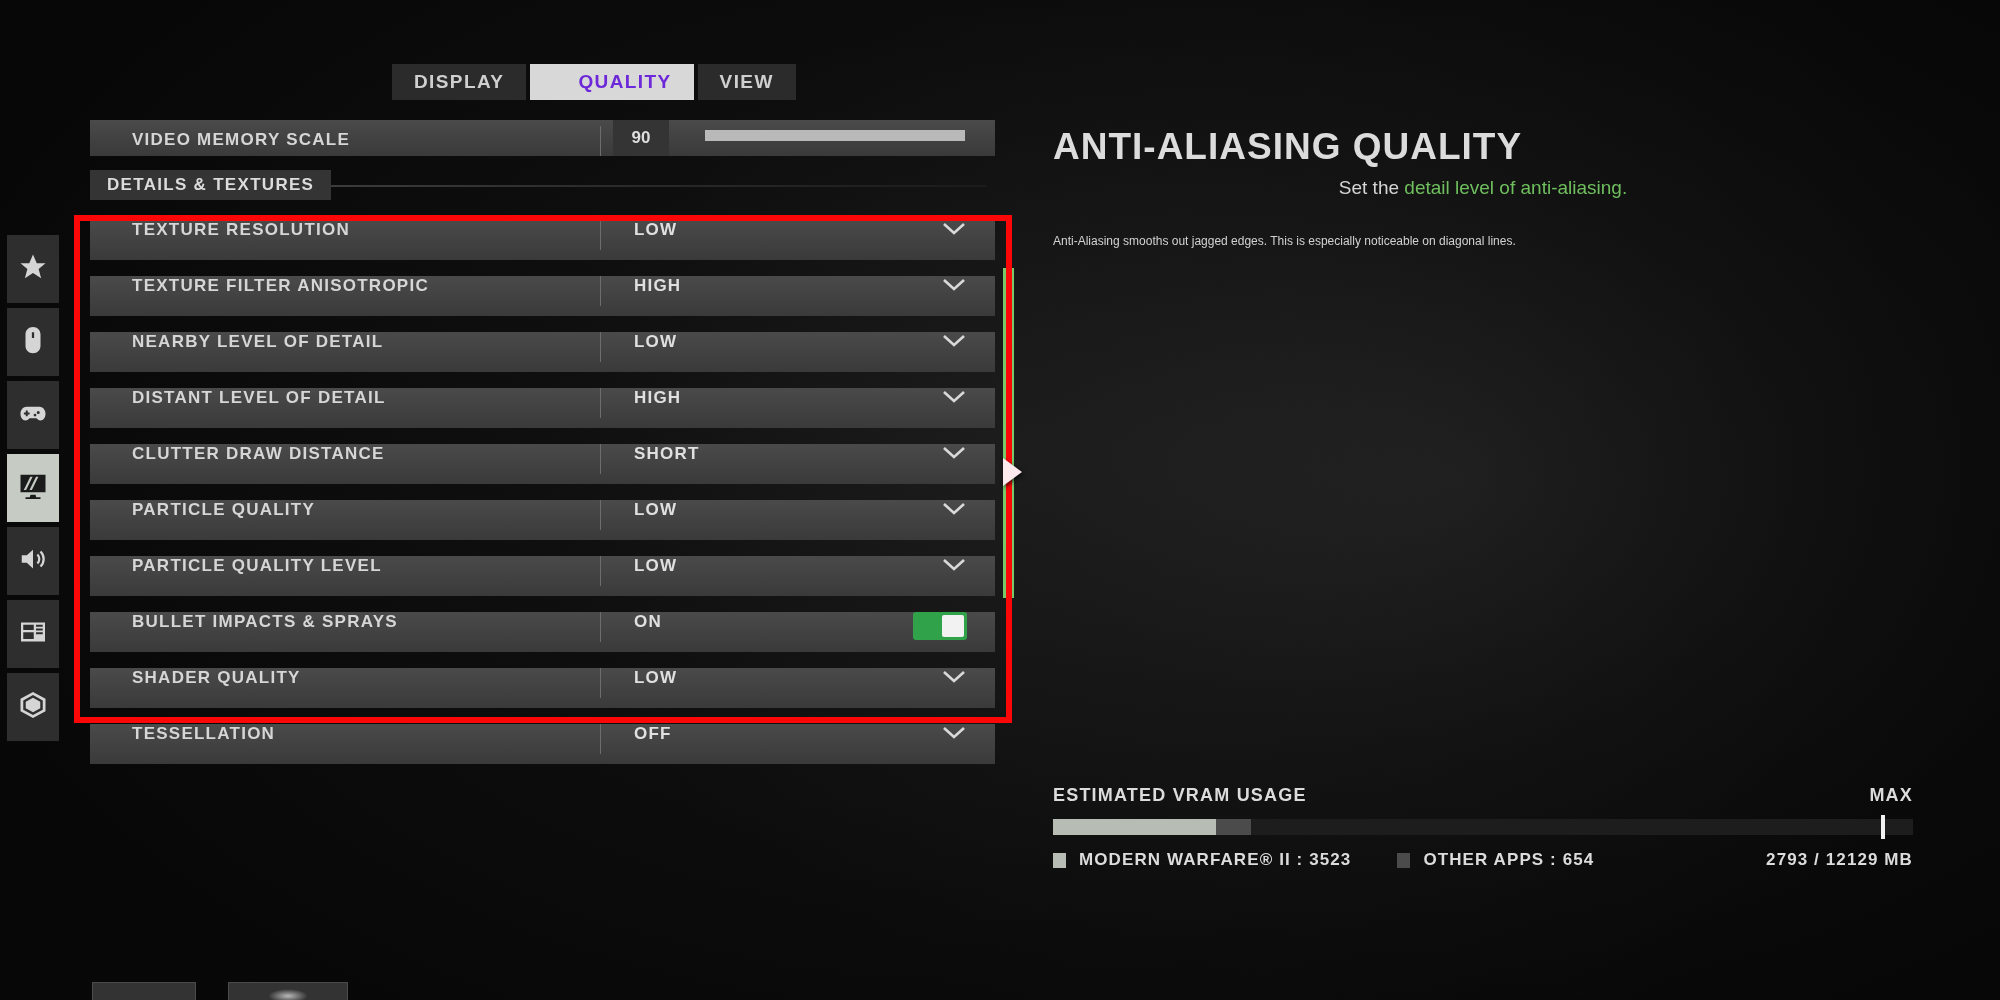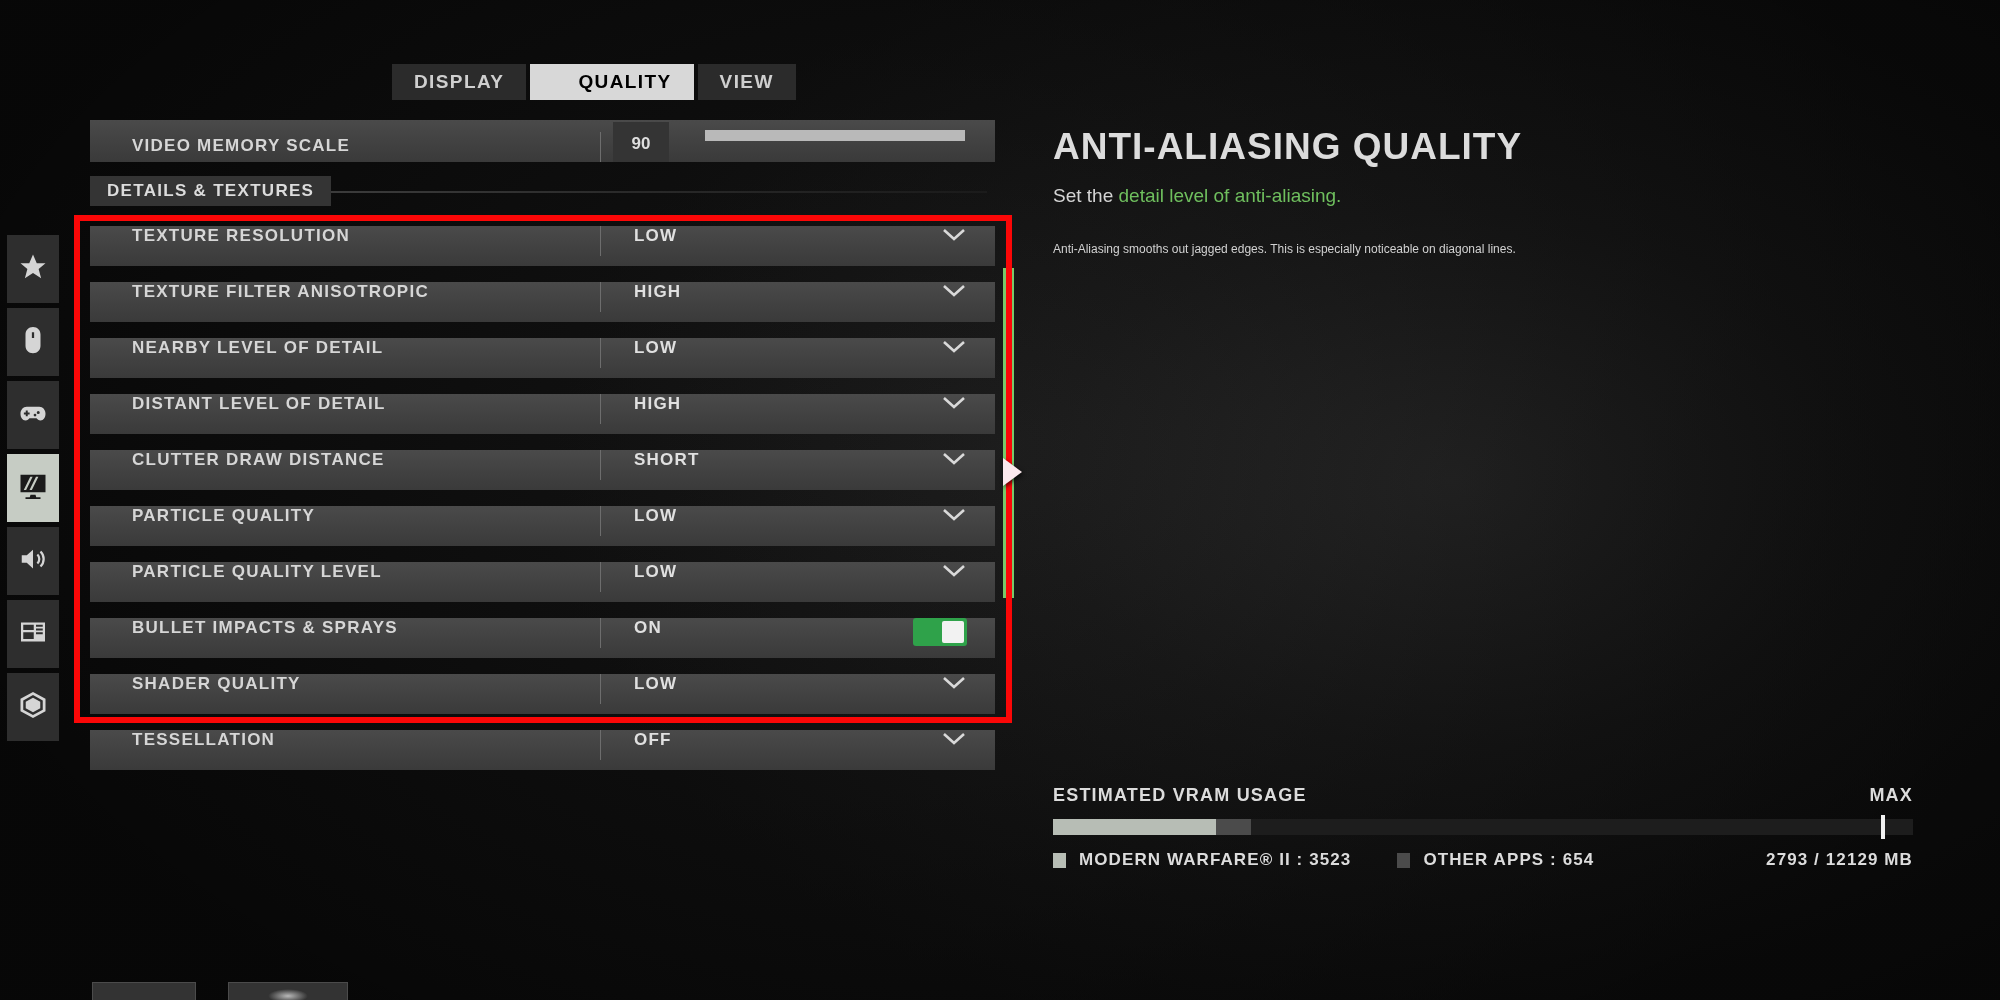--- a/index.html
+++ b/index.html
@@ -29,21 +29,21 @@
   }
   .tab {
     padding: 8px 22px 9px;
     font-size: 19px; letter-spacing: 1.4px;
     font-weight: 700;
     color: #cfcfcf;
     background: #2b2b2b;
     line-height: 1;
     display: flex; align-items: center;
   }
-  .tab.active { background: #d8d8d8; color: #000000; padding-left: 48px; }
+  .tab.active { background: #d8d8d8; color: #6d28d9; padding-left: 48px; }
 
   
   .rail { position: absolute; left: 7px; top: 235px; width: 52px; }
   .rail-item {
     width: 52px; height: 68px; margin-bottom: 5px;
     background: #2e2e2e;
     display: flex; align-items: center; justify-content: center;
   }
   .rail-item.active { background: #c6ccc4; }
   .rail-item svg { width: 30px; height: 30px; fill: #d5d5d5; }
@@ -73,21 +73,21 @@
 
   .toggle {
     margin-right: 28px; width: 54px; height: 28px;
     background: #2fa24a; border-radius: 3px;
     display: flex; align-items: center; justify-content: flex-end;
     padding: 3px;
   }
   .toggle-knob { width: 22px; height: 22px; background: #f2f2f2; border-radius: 2px; }
 
   
-  .row.clipped { height: 42px; margin-bottom: 14px; overflow: hidden; align-items: flex-end; }
+  .row.clipped { height: 36px; margin-bottom: 14px; overflow: hidden; align-items: flex-end; }
   .row.clipped .row-label,
   .row.clipped .row-value { padding-bottom: 6px; }
   .val-box {
     width: 56px; height: 40px; background: #343434;
     display: flex; align-items: flex-end; justify-content: center;
     font-size: 17px; font-weight: 700; color: #dedede; padding-bottom: 8px;
     margin-left: 12px;
   }
   .slider-track {
     margin-left: 36px; margin-right: 30px; flex: 1; height: 11px;
@@ -128,21 +128,21 @@
     border-top: 14px solid transparent; border-bottom: 14px solid transparent;
     border-left: 19px solid #fbe9ee; z-index: 31;
     filter: drop-shadow(1px 2px 2px rgba(0,0,0,.7));
   }
 
   
   .detail { position: absolute; left: 1053px; top: 126px; width: 860px; }
   .detail h1 {
     font-size: 37px; letter-spacing: 1px; font-weight: 700; color: #dcdcdc;
   }
-  .detail .sub { margin-top: 17px; font-size: 19px; color: #d5d5d5; }
+  .detail .sub { margin-top: 9px; font-size: 19px; color: #d5d5d5; text-align: center; }
   .detail .sub .hl { color: #6fbf5e; }
   .detail .body { margin-top: 34px; font-size: 12px; color: #d2d2d2; line-height: 1.4; }
 
   
   .vram { position: absolute; left: 1053px; top: 785px; width: 860px; }
   .vram-top { display: flex; justify-content: space-between; align-items: baseline; }
   .vram-title, .vram-max {
     font-size: 18px; letter-spacing: 1.2px; font-weight: 700; color: #dcdcdc;
   }
   .vram-bar {

